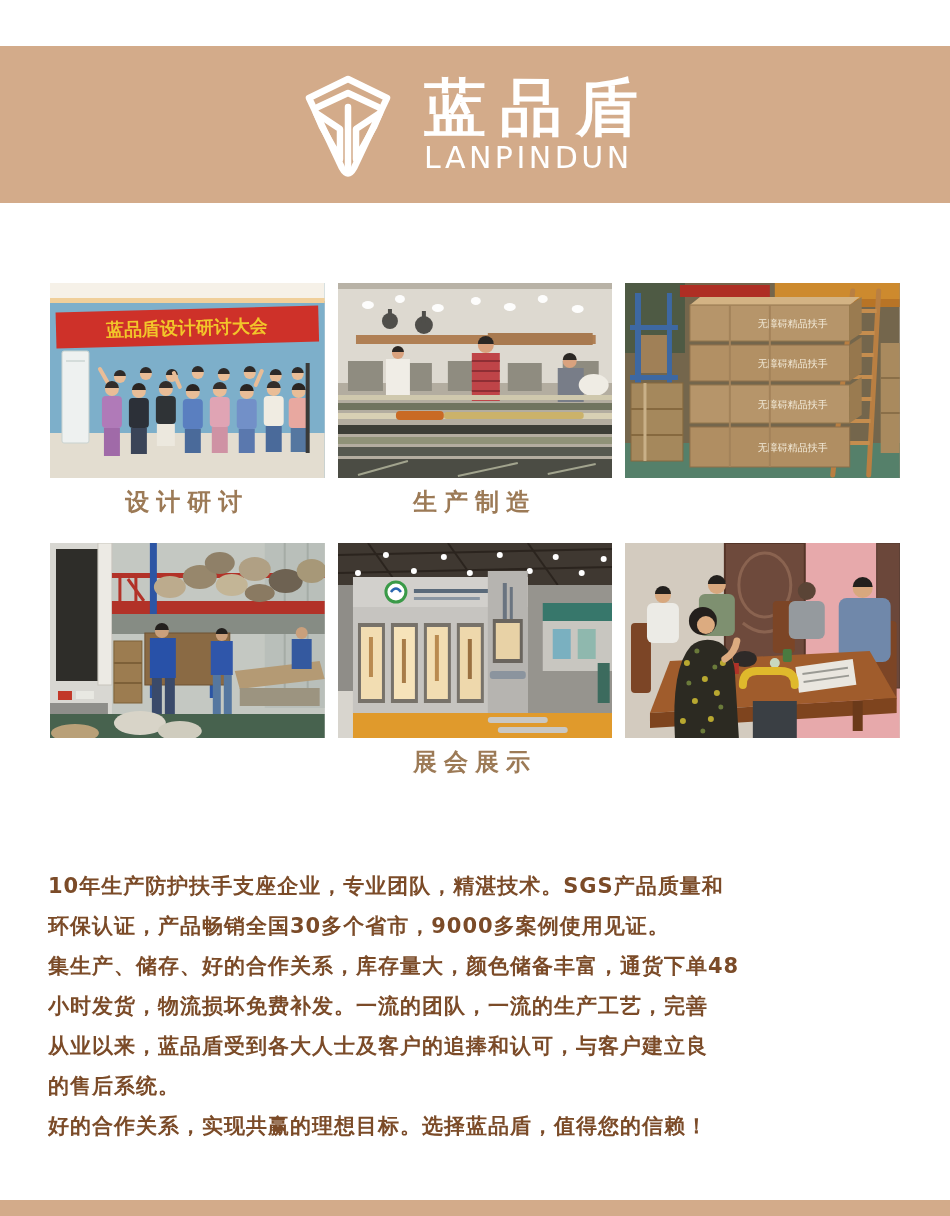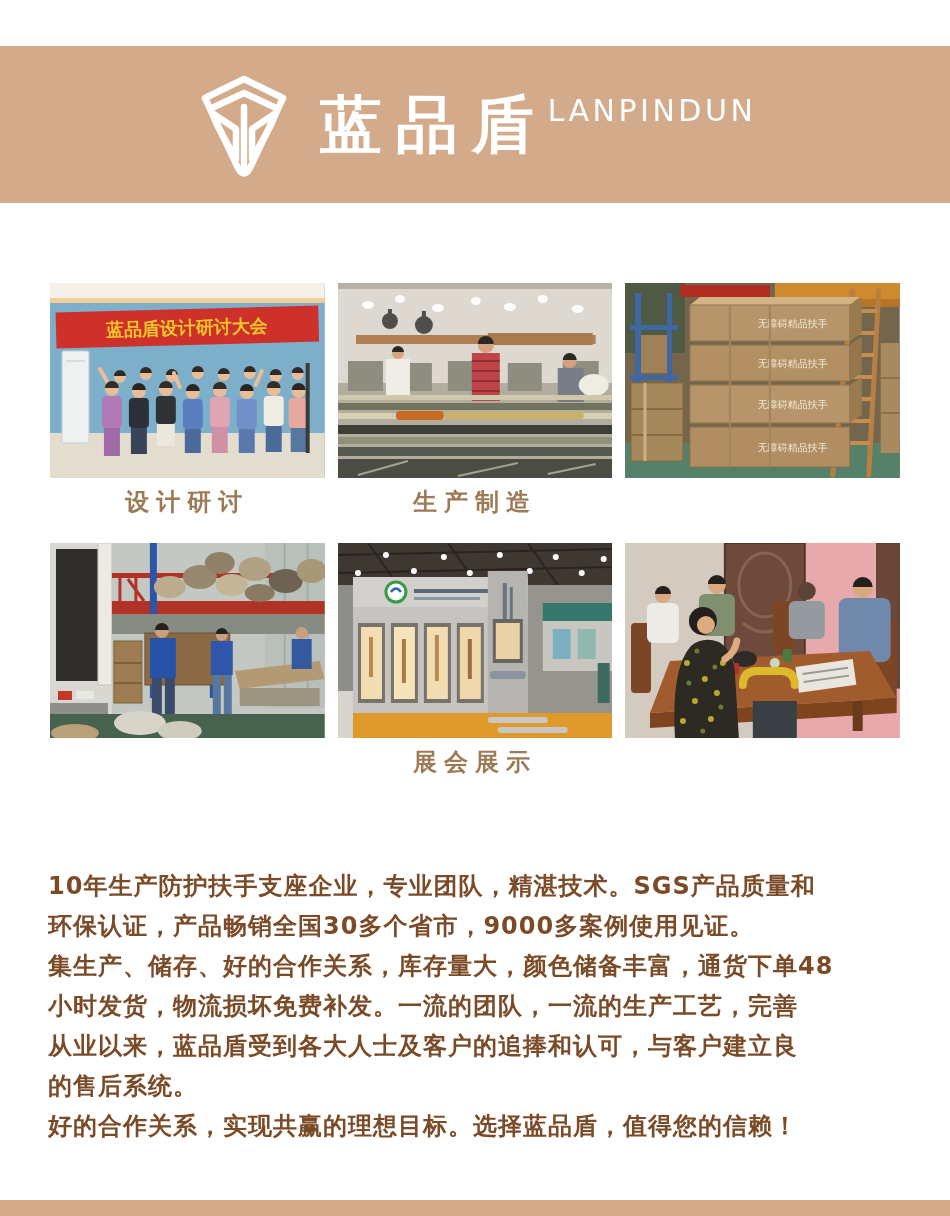--- a/index.html
+++ b/index.html
@@ -3,35 +3,35 @@
 <meta charset="utf-8">
 <style>
   * { margin:0; padding:0; box-sizing:border-box; }
   html,body { background:#ffffff; }
   body { font-family:"DejaVu Sans","Liberation Sans",sans-serif; }
   .page { width:950px; height:1216px; margin:0 auto; position:relative; background:#fff; overflow:hidden; }
 
   
   .top-white { height:46px; background:#fff; }
   .band { height:157px; background:#d3ab8a; display:flex; align-items:center; justify-content:center; gap:26px; }
-  .brand-text { display:flex; flex-direction:row; color:#fff; }
+  .brand-text { display:flex; flex-direction:column; color:#fff; }
   .brand-cn { font-size:62px; font-weight:bold; letter-spacing:14px; line-height:64px; white-space:nowrap; }
   .brand-en { font-size:30px; font-weight:normal; letter-spacing:3.5px; line-height:32px; margin-top:2px; white-space:nowrap; }
 
   
   .gallery { display:grid; grid-template-columns:repeat(3,1fr); column-gap:13px; padding:0 50px; margin-top:80px; }
   .cell { display:flex; flex-direction:column; }
   .ph { height:195px; position:relative; overflow:hidden; background:#ddd; }
   .ph svg { display:block; width:100%; height:195px; }
   .cap { margin:9px 0 26px; height:30px; text-align:center; font-size:24px; font-weight:bold;
          color:#9c7a56; letter-spacing:7px; line-height:30px; white-space:nowrap; }
 
   
   .about { margin-top:63px; padding:0 48px; }
-  .about .ln { font-size:24px; font-weight:bold; color:#7b4b28; line-height:40px; height:40px;
+  .about .ln { font-size:21px; font-weight:bold; color:#7b4b28; line-height:40px; height:40px;
                letter-spacing:1px; white-space:nowrap; overflow:hidden; }
 
   
   .footer-bar { position:absolute; left:0; bottom:0; width:100%; height:16px; background:#d3ab8a; }
 </style>
 </head>
 <body>
 
 <div class="page">
 

